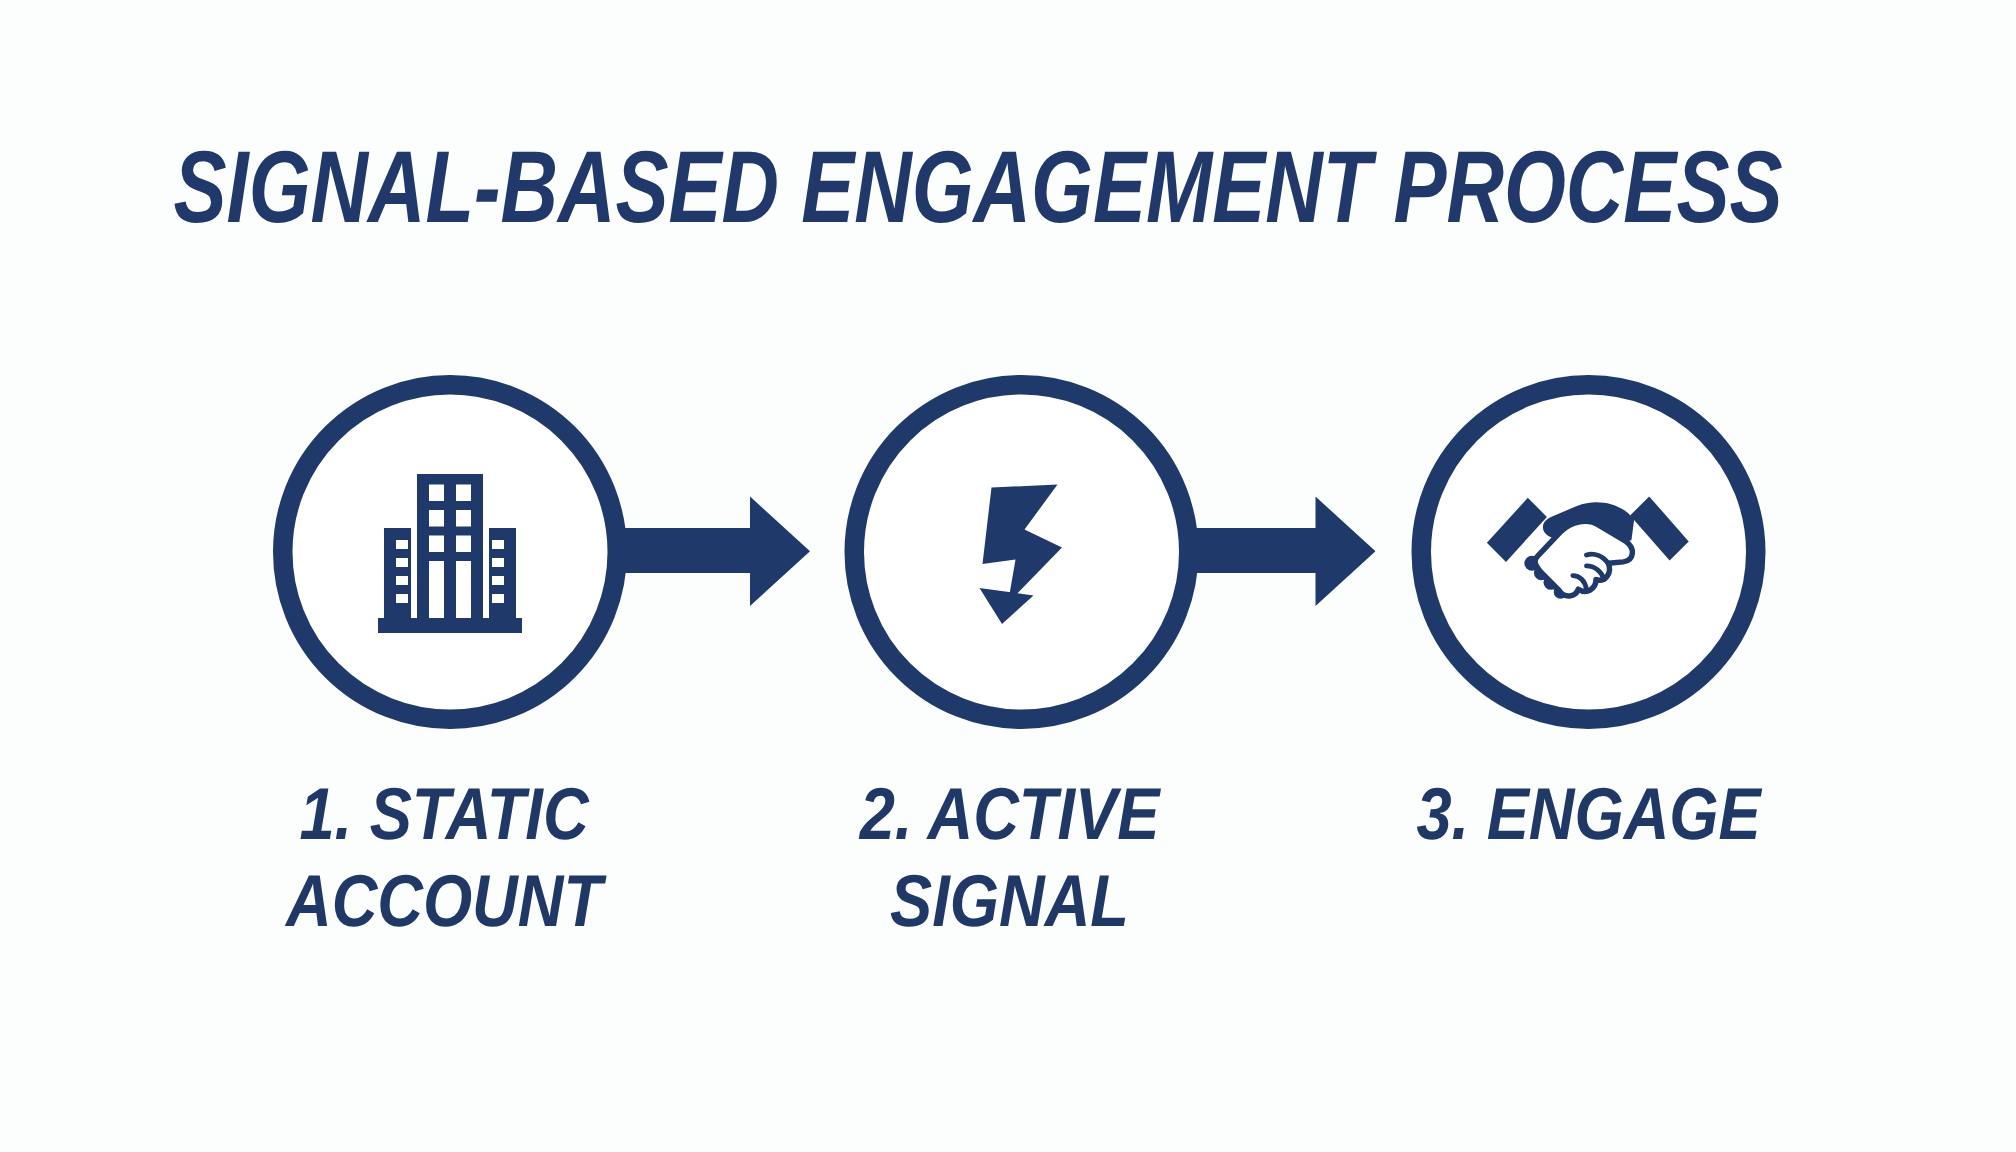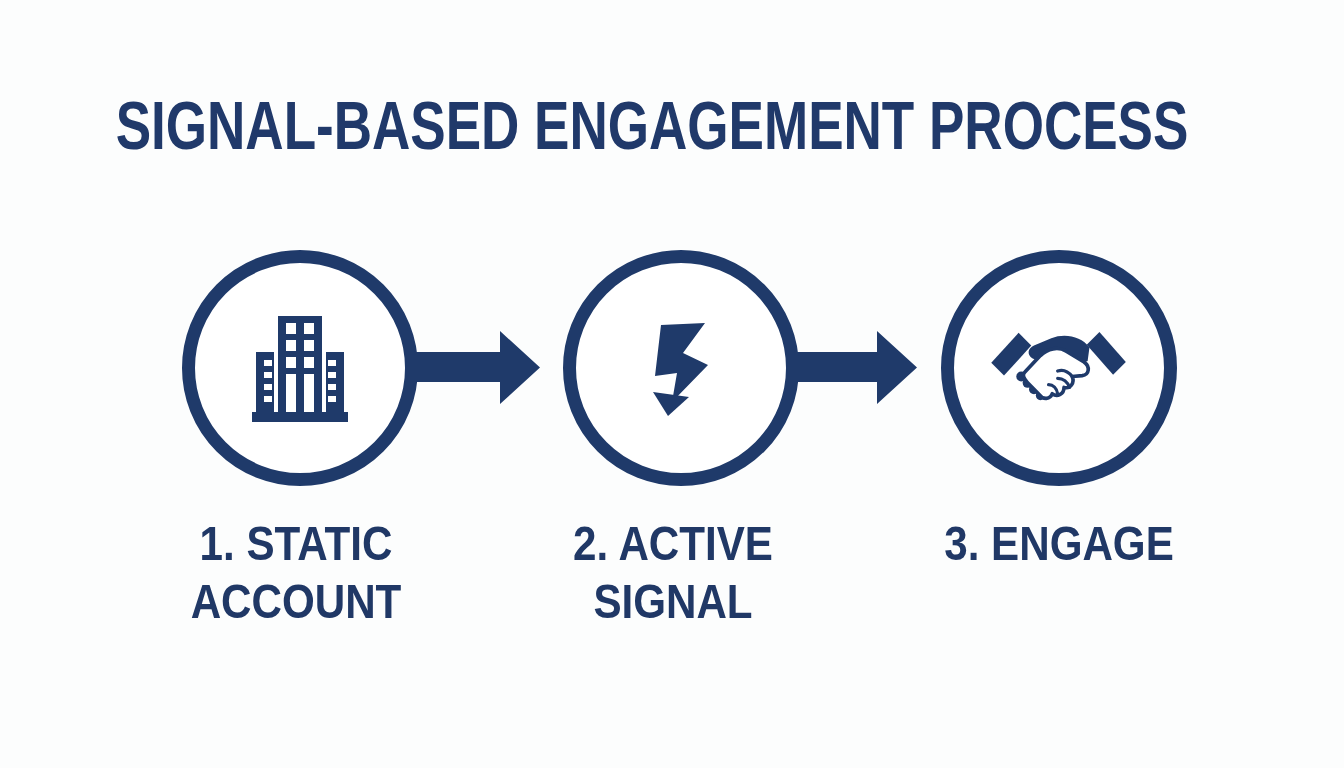--- a/index.html
+++ b/index.html
@@ -3,20 +3,21 @@
 <meta charset="utf-8">
 <style>
   html, body { margin: 0; padding: 0; }
   .canvas {
     position: relative;
     width: 1344px;
     height: 768px;
     background: #fcfdfd;
     overflow: hidden;
     font-family: "Liberation Sans", sans-serif;
+    font-style: italic;
   }
   .title {
     position: absolute;
     left: 652px;
     top: 86px;
     margin: 0;
     font-size: 68px;
     font-weight: bold;
     letter-spacing: 0px;
     color: #20396a;

